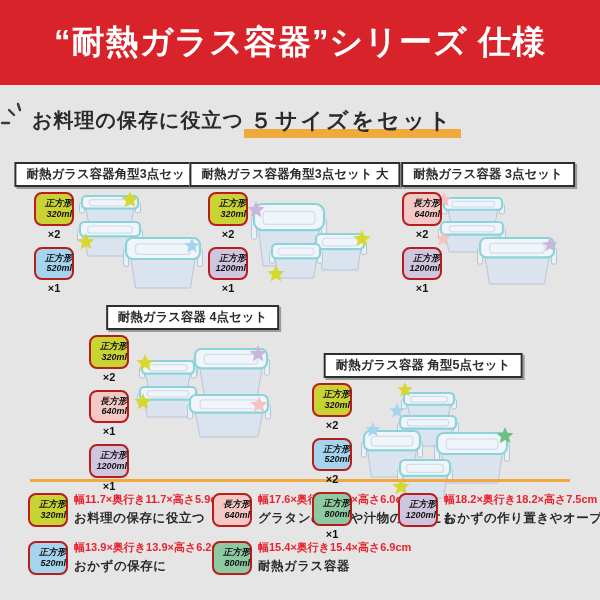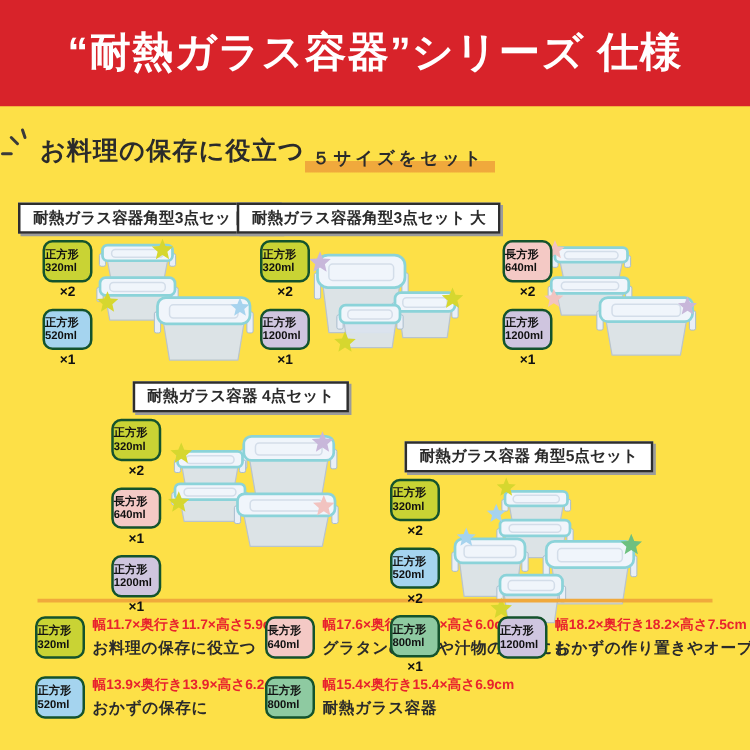--- a/index.html
+++ b/index.html
@@ -3,44 +3,44 @@
 <meta charset="utf-8">
 <style>
   :root{
     --red:#d8232a; --orange:#f0a93c; --dark:#2b2b2b; --specred:#e8232d;
   }
   html,body{margin:0;padding:0;}
   body{
     width:600px;height:600px;background:#ffffff;position:relative;overflow:hidden;
     font-family:"Liberation Sans","DejaVu Sans",sans-serif;color:var(--dark);
   }
-  .page{position:absolute;inset:0;background:#fde047;}
+  .page{position:absolute;inset:0;background:#e5e5e5;}
 
   
   .hdr{position:absolute;top:0;left:0;width:600px;height:85px;background:var(--red);
        display:flex;align-items:center;justify-content:center;}
   .hdr h1{margin:0;color:#fff;font-size:33px;font-weight:bold;letter-spacing:1px;white-space:nowrap;}
 
   
   .subtitle{position:absolute;top:102px;left:0;width:600px;display:flex;align-items:flex-end;justify-content:flex-start;}
   .sparkles{margin:0 6px 8px 0;}
   .sub-prefix{font-size:20px;font-weight:bold;padding-bottom:4px;letter-spacing:1px;white-space:nowrap;}
-  .sub-highlight{font-size:14px;font-weight:bold;letter-spacing:3px;white-space:nowrap;
+  .sub-highlight{font-size:22px;font-weight:bold;letter-spacing:3px;white-space:nowrap;
        background:linear-gradient(to top,var(--orange) 9px,transparent 9px);
        padding:0 8px 2px 6px;}
 
   
   .set{position:absolute;}
   .illus{position:absolute;left:0;top:0;}
   .set-title{position:absolute;top:0;left:50%;transform:translateX(-50%);
        background:#fff;border:2px solid #2e2e2e;box-shadow:2px 2px 0 #9b9b9b;
        white-space:nowrap;font-size:12.5px;font-weight:bold;padding:2px 10px;z-index:3;}
   .badge-col{position:absolute;left:4px;top:30px;width:40px;z-index:2;}
-  .badge{box-sizing:border-box;width:40px;border:2px solid #14532d;border-radius:8px;
-       text-align:left;font-weight:bold;font-size:9px;line-height:1.2;padding:4px 0;color:#111;background:#eee;}
+  .badge{box-sizing:border-box;width:40px;border:2px solid #b91c1c;border-radius:8px;
+       text-align:right;font-weight:bold;font-size:9px;line-height:1.2;padding:4px 0;color:#111;background:#eee;font-style:italic;}
   .badge span{display:block;white-space:nowrap;}
   .count{text-align:center;width:40px;font-size:11px;font-weight:bold;margin:2px 0 7px;color:#111;}
 
   
   .divider{position:absolute;top:479px;left:30px;width:540px;height:3px;background:var(--orange);}
   .specs{position:absolute;left:28px;top:492px;display:grid;grid-auto-flow:column;
        grid-template-rows:repeat(2,auto);grid-template-columns:184px 186px auto;row-gap:13px;}
   .spec{display:flex;gap:6px;align-items:flex-start;}
   .spec .badge{flex:0 0 40px;margin-top:1px;}
   .dim{color:var(--specred);font-size:11px;font-weight:bold;white-space:nowrap;}
@@ -152,20 +152,21 @@
           <rect x="51.06" y="63.528" width="45.88" height="6.3" rx="3" fill="none" stroke="#d3dde9" stroke-width="1.2"></rect>
           <path d="M86.44,92.32 L151.56,92.32 L146.38,122 L91.62,122 Z" fill="#dbe4ef" stroke="#b6c3d4" stroke-width="1" stroke-linejoin="round" opacity="0.95"></path>
           <rect x="79.5" y="86.626" width="5" height="15.456000000000001" rx="1.5" fill="#e9eff7" stroke="#a9bccd" stroke-width="0.8"></rect>
           <rect x="153.5" y="86.626" width="5" height="15.456000000000001" rx="1.5" fill="#e9eff7" stroke="#a9bccd" stroke-width="0.8"></rect>
           <rect x="82" y="76" width="74" height="19.32" rx="6.1824" fill="#f0f5fb" stroke="#8bd3d9" stroke-width="2.2"></rect>
           <rect x="91.62" y="81.4096" width="54.76" height="9.66" rx="3" fill="none" stroke="#d3dde9" stroke-width="1.2"></rect>
           <polygon points="46.0,30.0 48.1,35.1 53.6,35.5 49.4,39.1 50.7,44.5 46.0,41.6 41.3,44.5 42.6,39.1 38.4,35.5 43.9,35.1" fill="#f2c3c0"></polygon>
           <polygon points="45.0,69.0 47.1,74.1 52.6,74.5 48.4,78.1 49.7,83.5 45.0,80.6 40.3,83.5 41.6,78.1 37.4,74.5 42.9,74.1" fill="#f2c3c0"></polygon>
           <polygon points="152.0,75.0 154.1,80.1 159.6,80.5 155.4,84.1 156.7,89.5 152.0,86.6 147.3,89.5 148.6,84.1 144.4,80.5 149.9,80.1" fill="#c8b7da"></polygon>
         </svg>
+        <div class="set-title">耐熱ガラス容器 3点セット</div>
         <div class="badge-col">
           <div class="badge" style="background: rgb(244, 201, 197);">
             <span>長方形</span>
             <span>640ml</span>
           </div>
           <div class="count">×2</div>
           <div class="badge" style="background: rgb(207, 197, 223);">
             <span>正方形</span>
             <span>1200ml</span>
           </div>

